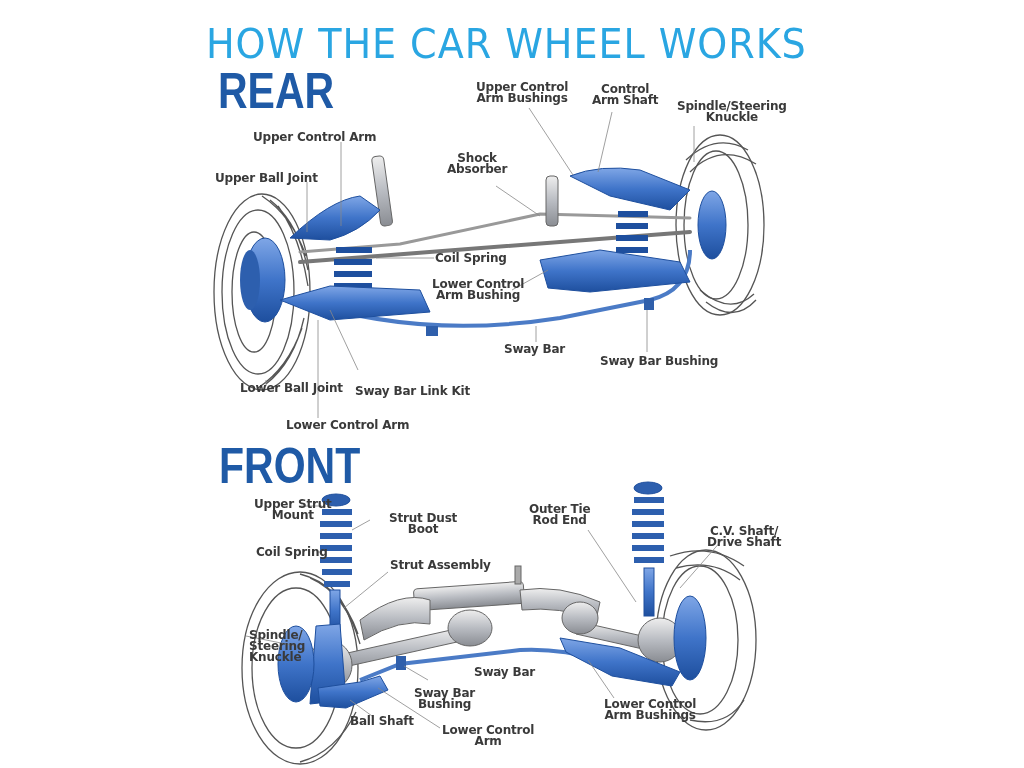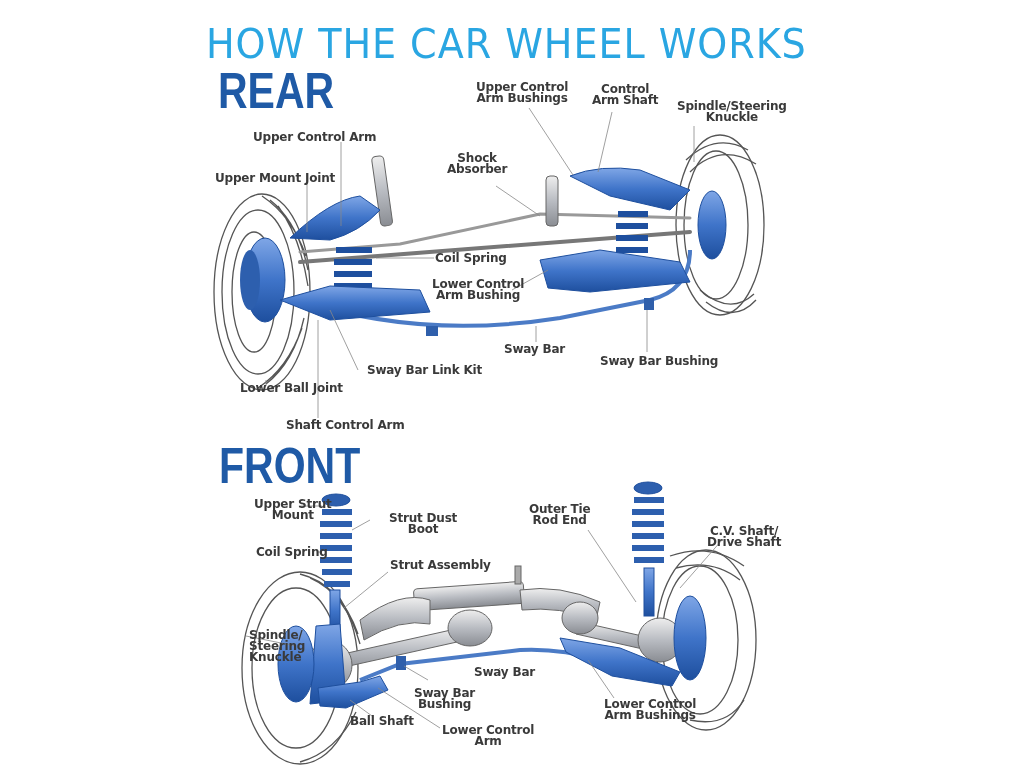--- a/index.html
+++ b/index.html
@@ -182,29 +182,29 @@
       <path d="M378 688 L440 728"></path>
       <path d="M614 698 L588 660"></path>
     </g>
   </g>
 </svg>
 
 <div class="lbl" style="left:476px;top:82px;">Upper Control<br>Arm Bushings</div>
 <div class="lbl" style="left:592px;top:84px;">Control<br>Arm Shaft</div>
 <div class="lbl" style="left:664px;top:101px;margin-left:13px;">Spindle/Steering<br>Knuckle</div>
 <div class="lbl l" style="left:229px;top:132px;margin-left:24px;">Upper Control Arm</div>
-<div class="lbl l" style="left:215px;top:173px;">Upper Mount Joint</div>
+<div class="lbl l" style="left:215px;top:173px;">Upper Ball Joint</div>
 <div class="lbl" style="left:447px;top:153px;">Shock<br>Absorber</div>
 <div class="lbl l" style="left:435px;top:253px;">Coil Spring</div>
 <div class="lbl" style="left:432px;top:279px;">Lower Control<br>Arm Bushing</div>
 <div class="lbl l" style="left:504px;top:344px;">Sway Bar</div>
 <div class="lbl l" style="left:600px;top:356px;">Sway Bar Bushing</div>
-<div class="lbl l" style="left:355px;top:365px;margin-left:12px;">Sway Bar Link Kit</div>
+<div class="lbl l" style="left:355px;top:386px;">Sway Bar Link Kit</div>
 <div class="lbl l" style="left:240px;top:383px;">Lower Ball Joint</div>
-<div class="lbl l" style="left:286px;top:420px;">Shaft Control Arm</div>
+<div class="lbl l" style="left:286px;top:420px;">Lower Control Arm</div>
 
 <div class="lbl" style="left:254px;top:499px;">Upper Strut<br>Mount</div>
 <div class="lbl" style="left:389px;top:513px;">Strut Dust<br>Boot</div>
 <div class="lbl l" style="left:256px;top:547px;">Coil Spring</div>
 <div class="lbl l" style="left:390px;top:560px;">Strut Assembly</div>
 <div class="lbl" style="left:529px;top:504px;">Outer Tie<br>Rod End</div>
 <div class="lbl" style="left:707px;top:526px;">C.V. Shaft/<br>Drive Shaft</div>
 <div class="lbl l" style="left:201px;top:630px;margin-left:48px;">Spindle/<br>Steering<br>Knuckle</div>
 <div class="lbl l" style="left:474px;top:667px;">Sway Bar</div>
 <div class="lbl" style="left:414px;top:688px;">Sway Bar<br>Bushing</div>

